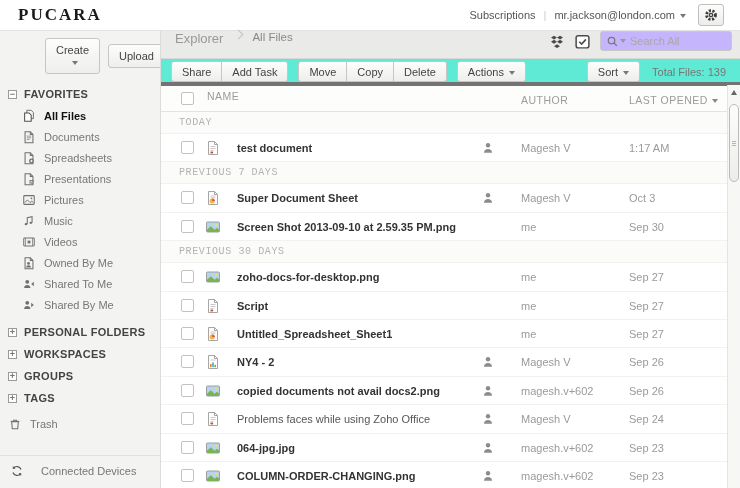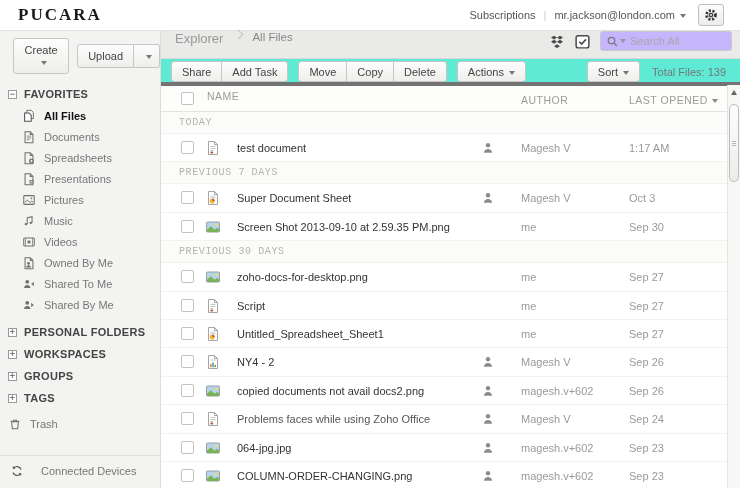--- a/index.html
+++ b/index.html
@@ -11,21 +11,21 @@
   .topbar { position:absolute; top:0; left:0; width:740px; height:30px; background:#fff; display:flex; align-items:center; justify-content:space-between; padding:0 16px 0 18px; }
   .logo { font-family:"Liberation Serif", serif; font-weight:bold; font-size:17px; letter-spacing:2px; color:#1a1a1a; }
   .topbar-right { display:flex; align-items:center; gap:8px; font-size:11px; color:#555; }
   .topbar-right a { color:#555; text-decoration:none; cursor:pointer; }
   .tb-sep { color:#ccc; }
   .caret { display:inline-block; width:0; height:0; border-left:3.5px solid transparent; border-right:3.5px solid transparent; border-top:4px solid #777; margin-left:5px; vertical-align:middle; }
   .gear-btn { width:26px; height:22px; border:1px solid #bfbfbd; border-radius:3px; background:linear-gradient(#fdfdfd,#ececea); display:flex; align-items:center; justify-content:center; cursor:pointer; margin-left:4px; }
 
   
   .sidebar { position:absolute; top:30px; left:0; width:160px; height:458px; background:#f3f3f1; border-top:1px solid #e2e2e0; }
-  .side-actions { display:flex; align-items:center; gap:8px; padding:7px 0 9px 13px; }
+  .side-actions { display:flex; align-items:center; gap:8px; padding:7px 0 9px 13px;margin-left:32px; }
   .btn { font-family:"Liberation Sans", sans-serif; font-size:11px; color:#444; background:linear-gradient(#fdfdfd,#eeeeec); border:1px solid #c6c6c4; border-radius:3px; padding:5px 10px; cursor:pointer; }
   .split { display:inline-flex; }
   .split .btn:first-child { border-radius:3px 0 0 3px; }
   .split .btn-caret { border-radius:0 3px 3px 0; border-left:none; padding:5px 7px; }
   .nav { font-size:11px; }
   .nav-section { display:flex; align-items:center; gap:7px; padding:5px 0 5px 8px; font-weight:bold; color:#444; letter-spacing:.3px; cursor:pointer; }
   .expander { width:9px; height:9px; border:1px solid #9a9a98; background:#fff; color:#777; font-size:9px; line-height:7px; text-align:center; display:inline-block; }
   .nav-item { display:flex; align-items:center; gap:8px; padding:3.5px 0 3.5px 22px; color:#777; cursor:pointer; }
   .nav-item.active { color:#111; font-weight:bold; }
   .nav-item svg { flex:none; }
@@ -61,21 +61,21 @@
   .col-opened { position:absolute; left:468px; top:8px; cursor:pointer; }
   .col-opened .caret { border-top-color:#888; margin-left:4px; }
 
   .cb { width:13px; height:13px; border:1px solid #c2c2c0; border-radius:2px; background:#fff; display:inline-block; cursor:pointer; }
 
   .list { position:relative; height:377px; overflow:hidden; }
   .sec-head { height:22px; line-height:22px; padding-left:18px; font-size:10px; letter-spacing:.6px; color:#b3b3b1; background:#fbfbfa; border-bottom:1px solid #f1f1ef;font-family:Liberation Mono, monospace; }
   .row { position:relative; height:28.4px; border-bottom:1px solid #f2f2f0; cursor:pointer; }
   .row .cb { position:absolute; left:20px; top:7px; }
   .row .ficn { position:absolute; left:44px; top:6px; }
-  .fname { position:absolute; left:76px; top:8px; font-size:11px; color:#333; font-weight:normal; max-width:225px; white-space:nowrap; overflow:hidden; }
+  .fname { position:absolute; left:76px; top:8px; font-size:11px; color:#333; font-weight:bold; max-width:225px; white-space:nowrap; overflow:hidden; }
   .fname.plain { font-weight:normal; color:#555; }
   .share { position:absolute; left:320px; top:7px; }
   .author { position:absolute; left:360px; top:8px; font-size:11px; color:#9a9a98; }
   .opened { position:absolute; left:468px; top:8px; font-size:11px; color:#9a9a98; }
 
   
   .vscroll { position:absolute; top:54px; right:0; width:13px; bottom:0; background:#f7f7f5; border-left:1px solid #e4e4e2; }
   .vs-up { height:15px; display:flex; align-items:center; justify-content:center; cursor:pointer; }
   .vs-up::after { content:""; width:0; height:0; border-left:3.5px solid transparent; border-right:3.5px solid transparent; border-bottom:5px solid #666; }
   .vs-thumb { position:absolute; top:19px; left:1px; width:10px; height:78px; background:linear-gradient(#fdfdfd,#ececea); border:1px solid #bcbcba; border-radius:5px; cursor:grab; }

